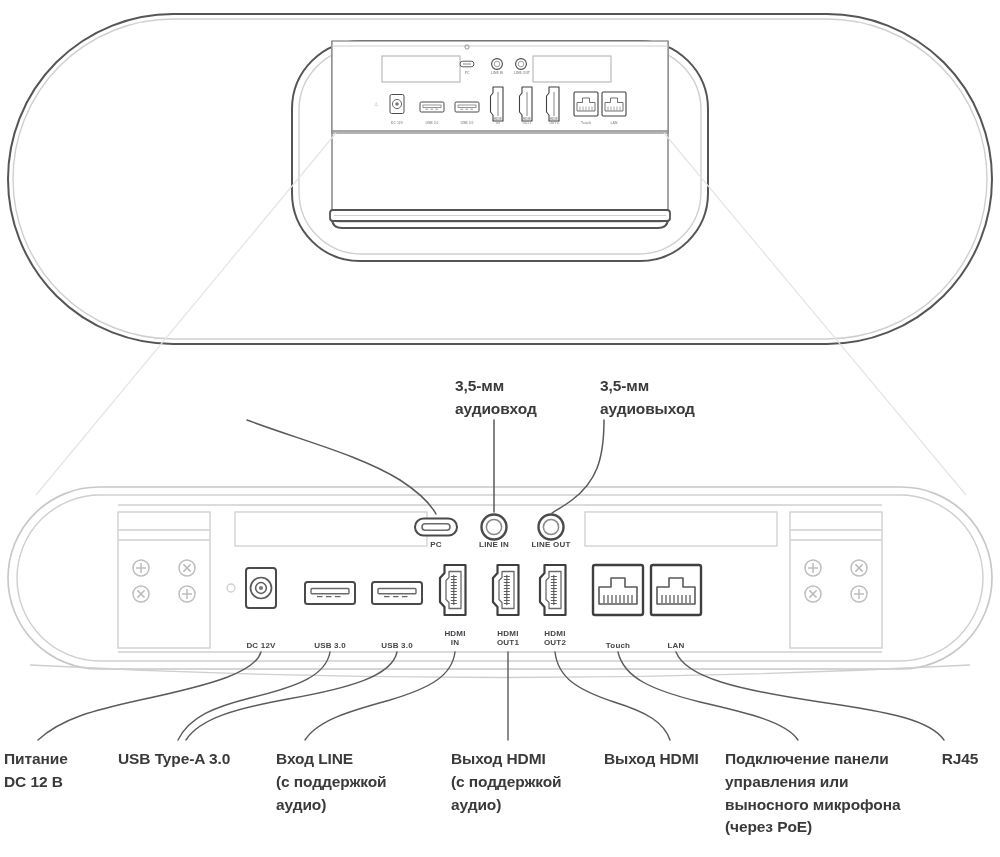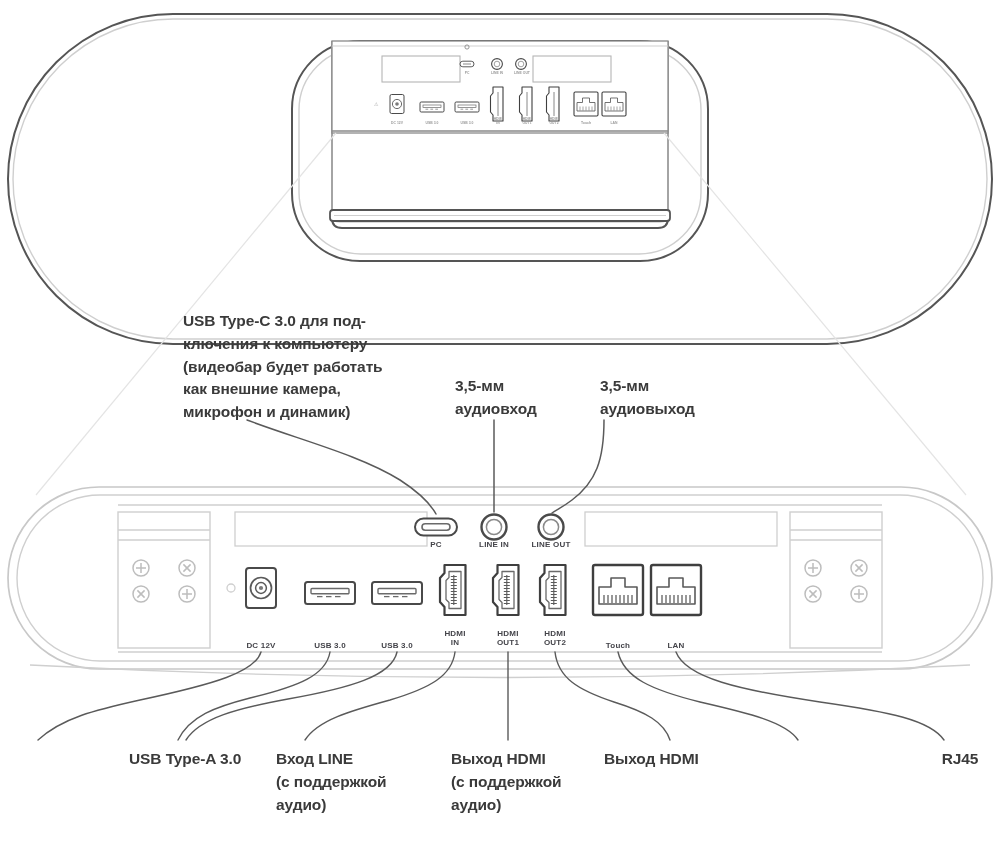--- a/index.html
+++ b/index.html
@@ -307,25 +307,20 @@
       <path d="M 508,652 L 508,740"></path>
 
       <path d="M 555,652 C 558,678 578,690 614,702 C 646,712 664,722 670,740"></path>
 
       <path d="M 618,652 C 624,678 652,690 700,702 C 748,713 786,722 798,740"></path>
 
       <path d="M 676,652 C 686,678 740,690 820,702 C 890,712 930,720 944,740"></path>
     </g>
   </svg>
 
-  <div class="callout" style="left:183px; top:310px; width:260px;">USB Type-C 3.0 для под-
-ключения к компьютеру
-(видеобар будет работать
-как внешние камера,
-микрофон и динамик)</div>
 
   <div class="callout" style="left:455px; top:375px; width:140px;">3,5-мм
 аудиовход</div>
 
   <div class="callout" style="left:600px; top:375px; width:150px;">3,5-мм
 аудиовыход</div>
 
   <div class="portlabel" style="left:436px; top:540px;">PC</div>
   <div class="portlabel" style="left:494px; top:540px;">LINE IN</div>
   <div class="portlabel" style="left:551px; top:540px;">LINE OUT</div>
@@ -335,29 +330,35 @@
   <div class="portlabel" style="left:397px; top:641px;">USB 3.0</div>
   <div class="portlabel" style="left:455px; top:629px;">HDMI
 IN</div>
   <div class="portlabel" style="left:508px; top:629px;">HDMI
 OUT1</div>
   <div class="portlabel" style="left:555px; top:629px;">HDMI
 OUT2</div>
   <div class="portlabel" style="left:618px; top:641px;">Touch</div>
   <div class="portlabel" style="left:676px; top:641px;">LAN</div>
 
-
-  <div class="botlabel" style="left:118px; top:748px; width:150px;margin-left:11px;">USB Type-A 3.0</div>
+  <div class="botlabel" style="left:4px; top:748px; width:110px;">Питание
+DC 12 В</div>
+
+  <div class="botlabel" style="left:118px; top:748px; width:150px;">USB Type-A 3.0</div>
 
   <div class="botlabel" style="left:276px; top:748px; width:160px;">Вход LINE
 (с поддержкой
 аудио)</div>
 
   <div class="botlabel" style="left:451px; top:748px; width:150px;">Выход HDMI
 (с поддержкой
 аудио)</div>
 
   <div class="botlabel" style="left:604px; top:748px; width:120px;">Выход HDMI</div>
 
+  <div class="botlabel" style="left:725px; top:748px; width:200px;">Подключение панели
+управления или
+выносного микрофона
+(через PoE)</div>
 
   <div class="botlabel" style="left:925px; top:748px; width:70px;text-align:center;">RJ45</div>
 
 </div>
 
 </body></html>

